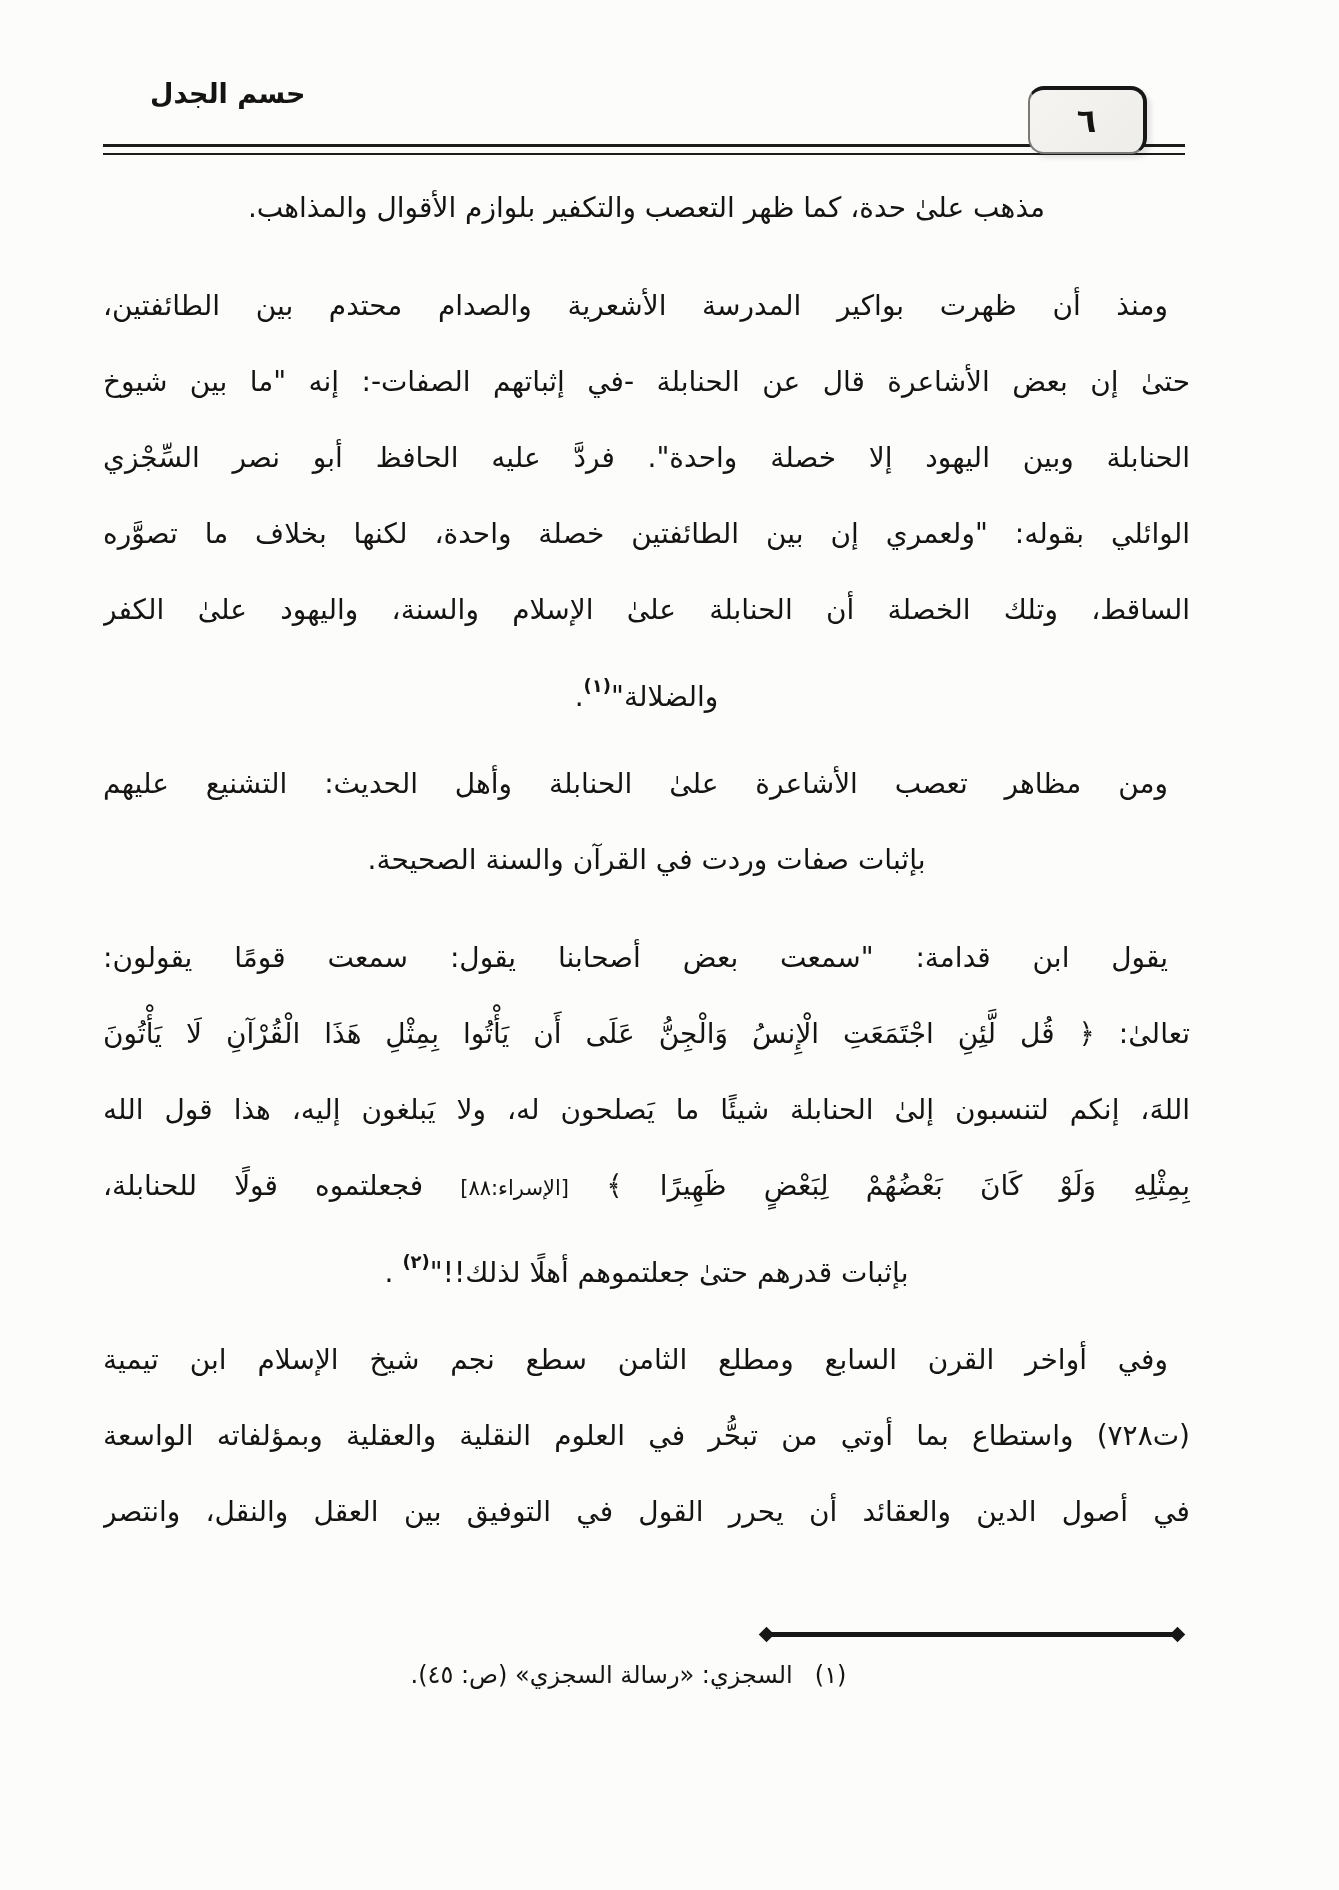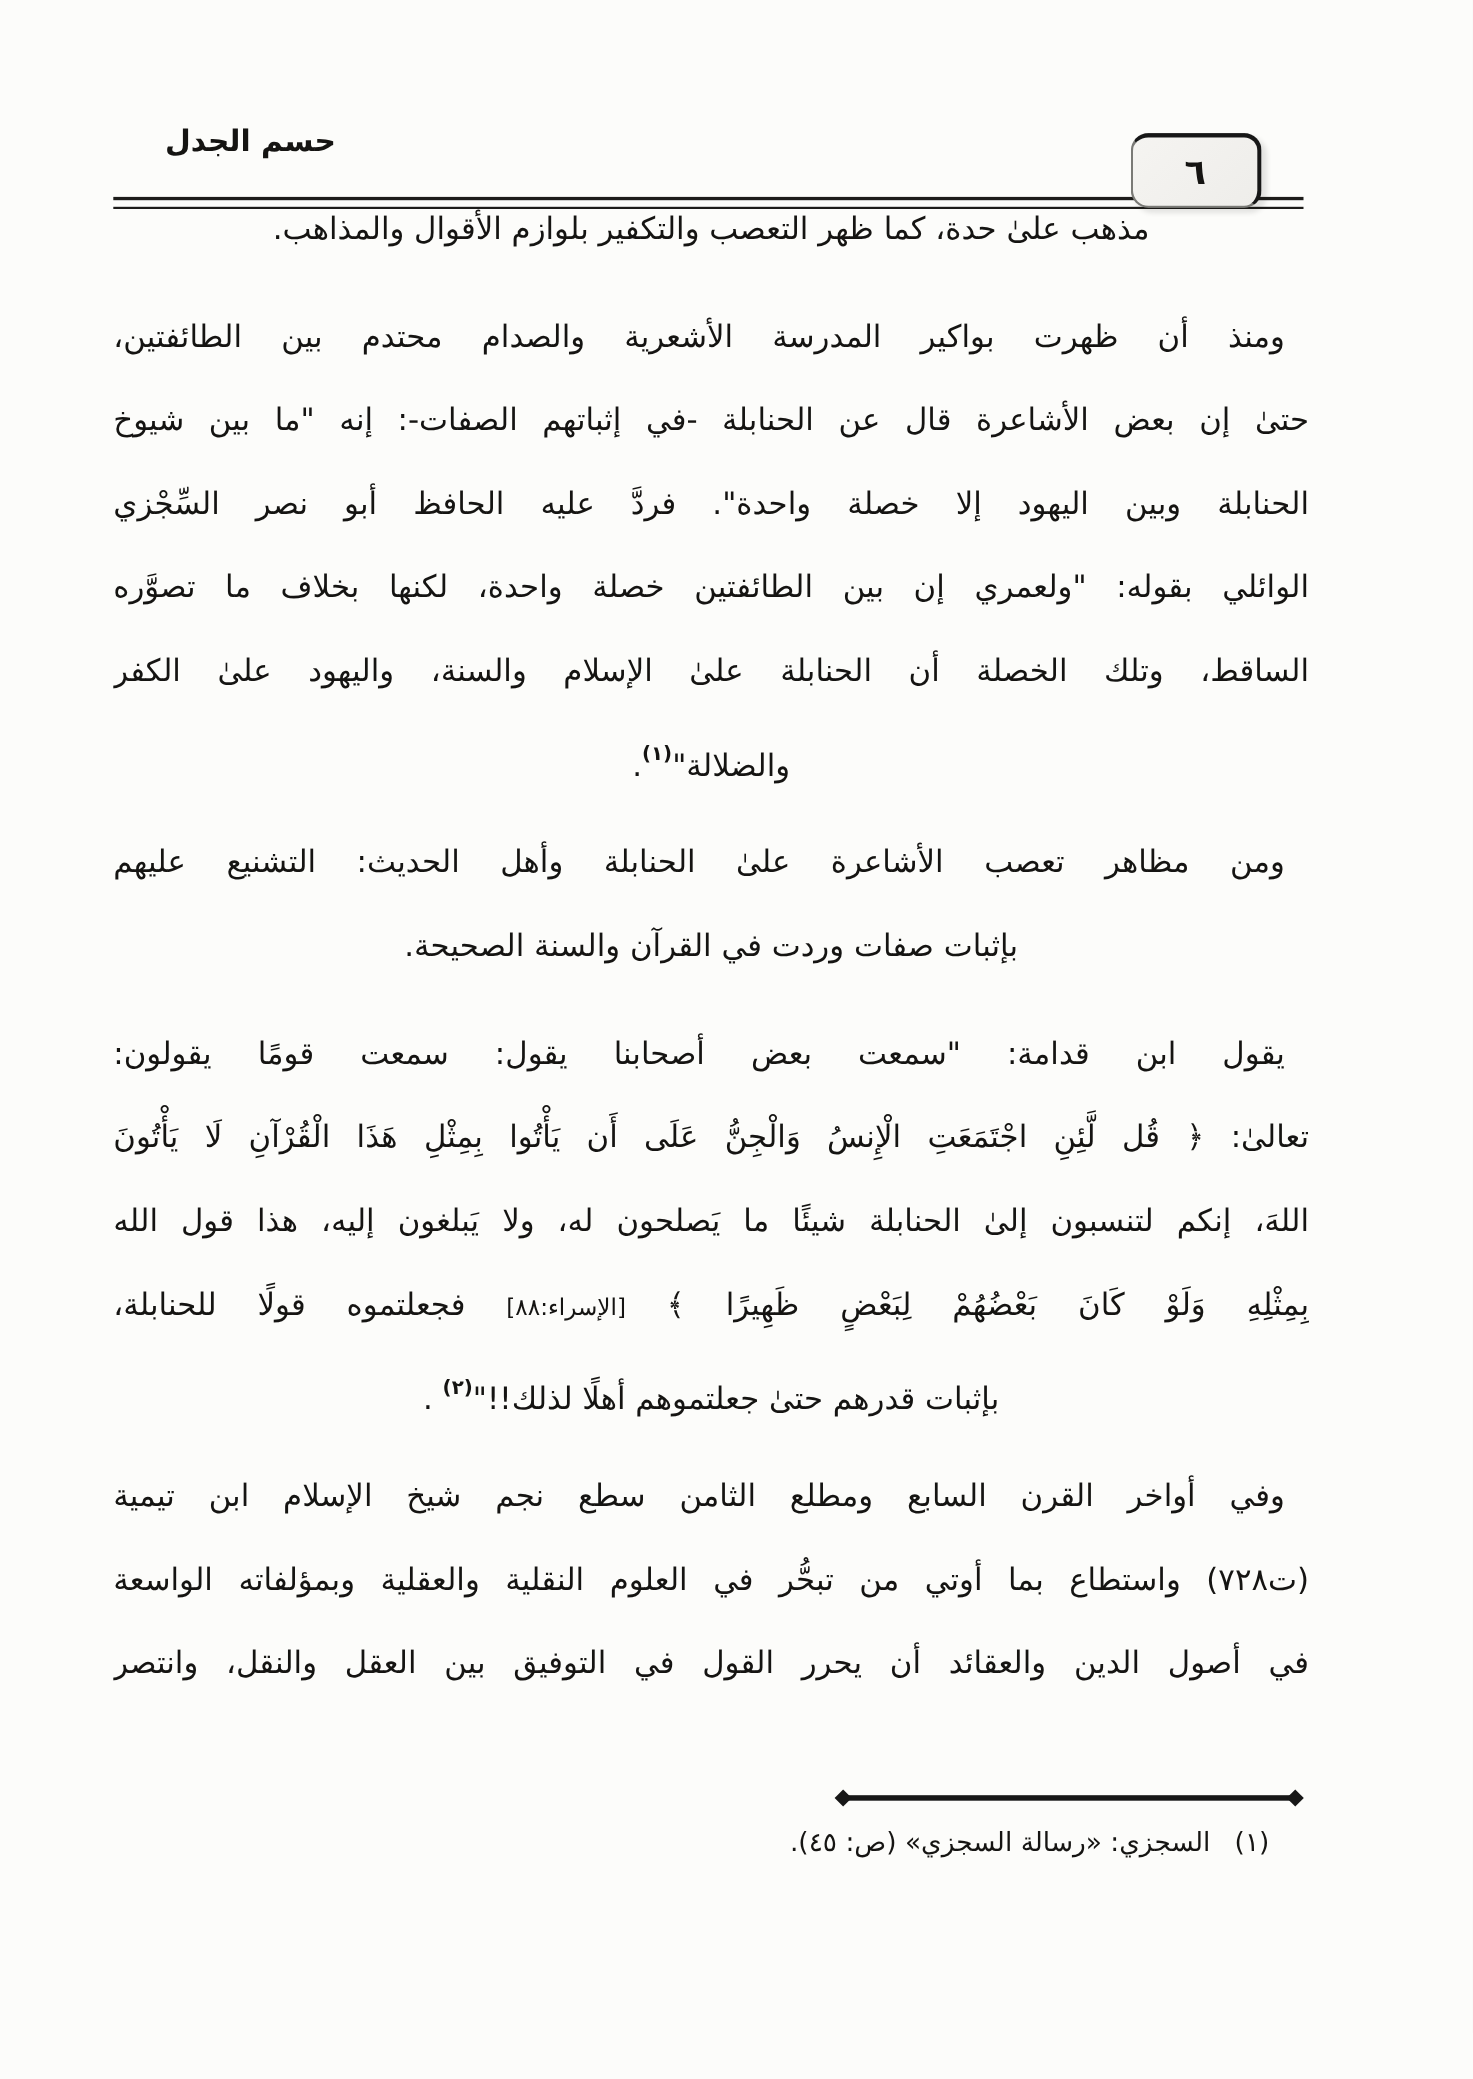--- a/index.html
+++ b/index.html
@@ -7,21 +7,21 @@
     position:relative;
     width:1339px;height:1890px;
     margin:0 auto;
     background:#fcfcfa;
     color:#151412;
     font-family:"DejaVu Sans",sans-serif;
     direction:rtl;
     overflow:hidden;
   }
   
-  .header{position:absolute;top:0;left:0;right:0;height:170px;margin-top:35px;}
+  .header{position:absolute;top:0;left:0;right:0;height:170px;}
   .header-title{
     position:absolute;top:78px;left:150px;
     font-size:27px;font-weight:700;letter-spacing:0;
     direction:rtl;
   }
   .rule-top{position:absolute;top:144px;left:103px;width:1082px;height:3px;background:#1d1c1a;}
   .rule-bottom{position:absolute;top:153px;left:103px;width:1082px;height:2px;background:#1d1c1a;}
   .page-badge{
     position:absolute;top:86px;left:1028px;width:113px;height:62px;
     background:linear-gradient(135deg,#f5f4f1 0%,#eeedea 100%);
@@ -60,21 +60,21 @@
   }
   .fn-sep::before,.fn-sep::after{
     content:"";position:absolute;top:-3px;width:11px;height:11px;background:#171717;
     transform:rotate(45deg);
   }
   .fn-sep::before{right:-5px;}
   .fn-sep::after{left:-5px;}
   .fn-line{
     line-height:56px;height:56px;
     padding-right:36px;
-    text-align:right;
+    text-align:center;
     overflow:hidden;
   }
   .fn-marker{display:inline-block;margin-left:22px;}
 </style>
 </head>
 <body>
 
 <div class="page">
 
   <div class="header">

